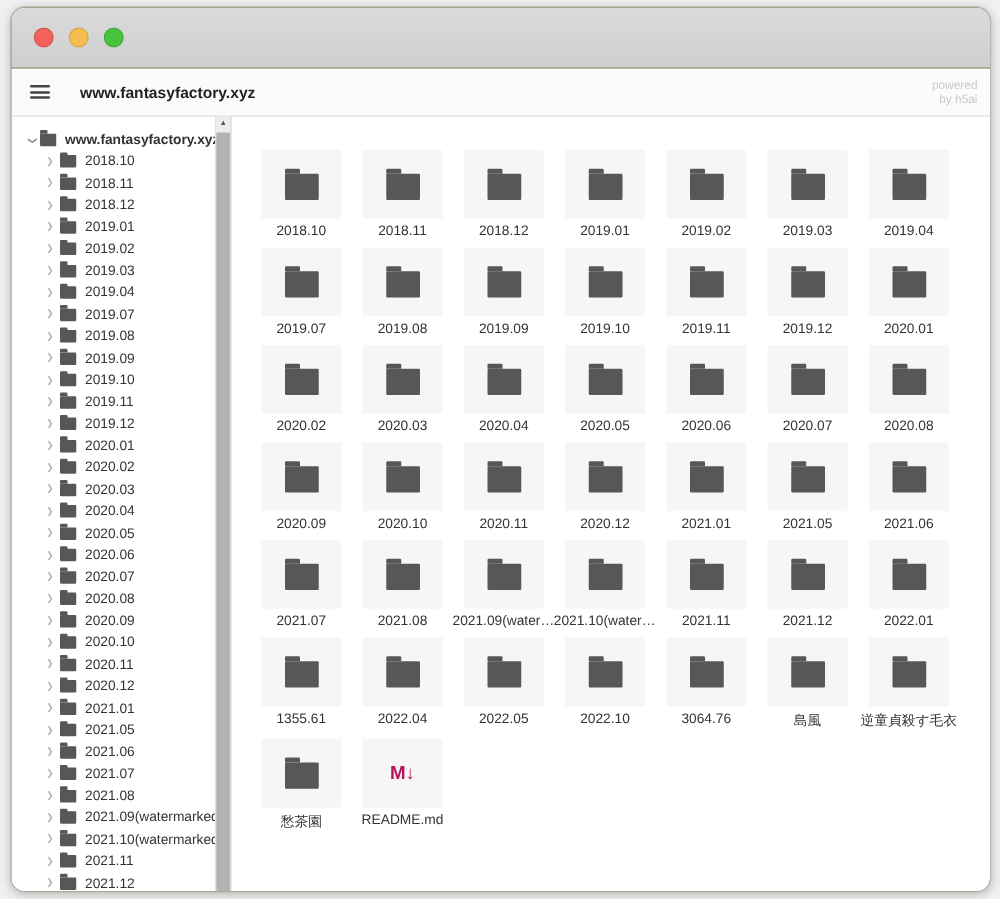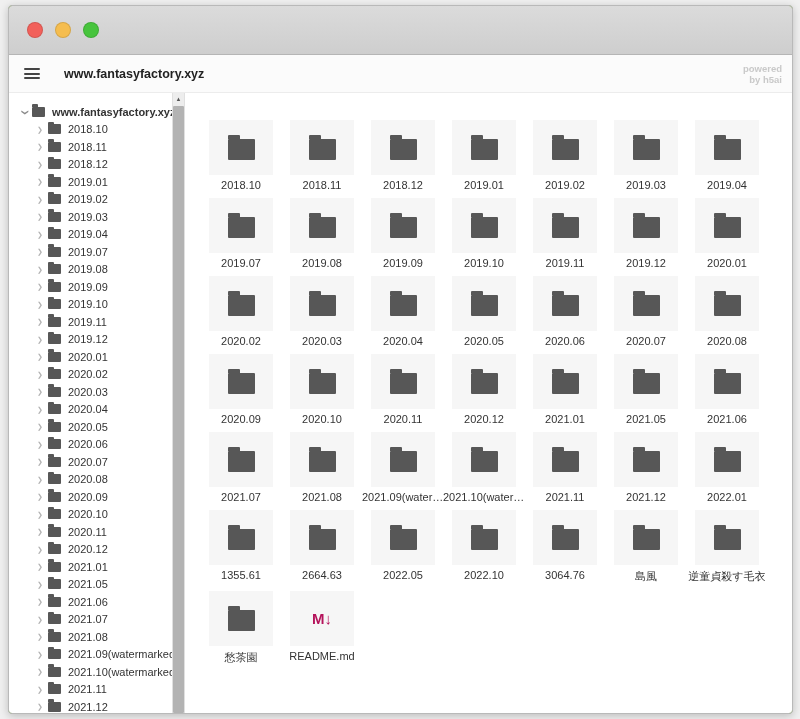--- a/index.html
+++ b/index.html
@@ -3,21 +3,21 @@
 <meta charset="utf-8">
 <style>
   html,body{margin:0;padding:0;}
   body{
     width:800px;height:719px;background:#f0f0f0;overflow:hidden;
     font-family:"Liberation Sans","DejaVu Sans",sans-serif;
     -webkit-font-smoothing:antialiased;
   }
   .window{
     position:absolute;left:8px;top:5px;width:783px;height:707px;
-    background:#4d7c0f;border:1px solid #b9b9b9;border-radius:4px;
+    background:#4d7c0f;border:1px solid #b9b9b9;border-radius:12px;
     box-shadow:0 2px 8px rgba(0,0,0,.22);overflow:hidden;
     display:flex;flex-direction:column;
   }
   
   .titlebar{
     height:48px;flex:0 0 48px;
     background:linear-gradient(#dbdbdb,#cecece);
     border-bottom:1px solid #b5b5b5;
     display:flex;align-items:center;padding-left:18px;gap:12px;
   }
@@ -26,21 +26,21 @@
   .light.yellow{background:#f5bd4f;}
   .light.green{background:#47c43d;}
   
   .header{
     height:37px;flex:0 0 37px;background:#fbfbfb;border-bottom:1px solid #ececec;
     display:flex;align-items:center;padding:0 10px 0 15px;
   }
   .hamburger{width:16px;height:11px;display:flex;flex-direction:column;justify-content:space-between;cursor:pointer;}
   .hamburger i{display:block;height:2px;background:#444;border-radius:1px;}
   .crumb-title{margin-left:24px;font-size:12.5px;font-weight:bold;color:#222;}
-  .powered{margin-left:auto;text-align:right;font-size:9.5px;line-height:11px;color:#c9c9c9;font-weight:bold;}
+  .powered{margin-left:auto;text-align:right;font-size:9.5px;line-height:11px;color:#c9c9c9;}
   
   .content{flex:1;display:flex;min-height:0;}
   .sidebar{width:163px;flex:0 0 163px;background:#fff;padding-top:10px;overflow:hidden;}
   .tree-row{display:flex;align-items:center;height:17.5px;}
   .tree-row.root{padding-left:12px;font-weight:600;}
   .tree-row.child{padding-left:28px;}
   .chev{width:11px;flex:0 0 11px;font-size:7px;color:#b3b3b3;line-height:1;text-align:left;}
   .chev.down{transform:rotate(90deg) translateX(1px);width:9px;flex-basis:9px;color:#8a8a8a;text-align:center;margin-right:2px;}
   .folder-sm{width:13px;height:10px;background:#575757;border-radius:1px;position:relative;display:inline-block;margin-right:7px;flex:0 0 13px;}
   .folder-sm::before{content:'';position:absolute;top:-2.5px;left:0;width:6px;height:3px;background:#575757;border-radius:1px 1px 0 0;}
@@ -562,21 +562,21 @@
     <div class="thumb">
       <div class="folder-lg"></div>
     </div>
     <div class="g-label">1355.61</div>
   </div>
 
   <div class="grid-item">
     <div class="thumb">
       <div class="folder-lg"></div>
     </div>
-    <div class="g-label">2664.63</div>
+    <div class="g-label">2022.04</div>
   </div>
 
   <div class="grid-item">
     <div class="thumb">
       <div class="folder-lg"></div>
     </div>
     <div class="g-label">2022.05</div>
   </div>
 
   <div class="grid-item">

